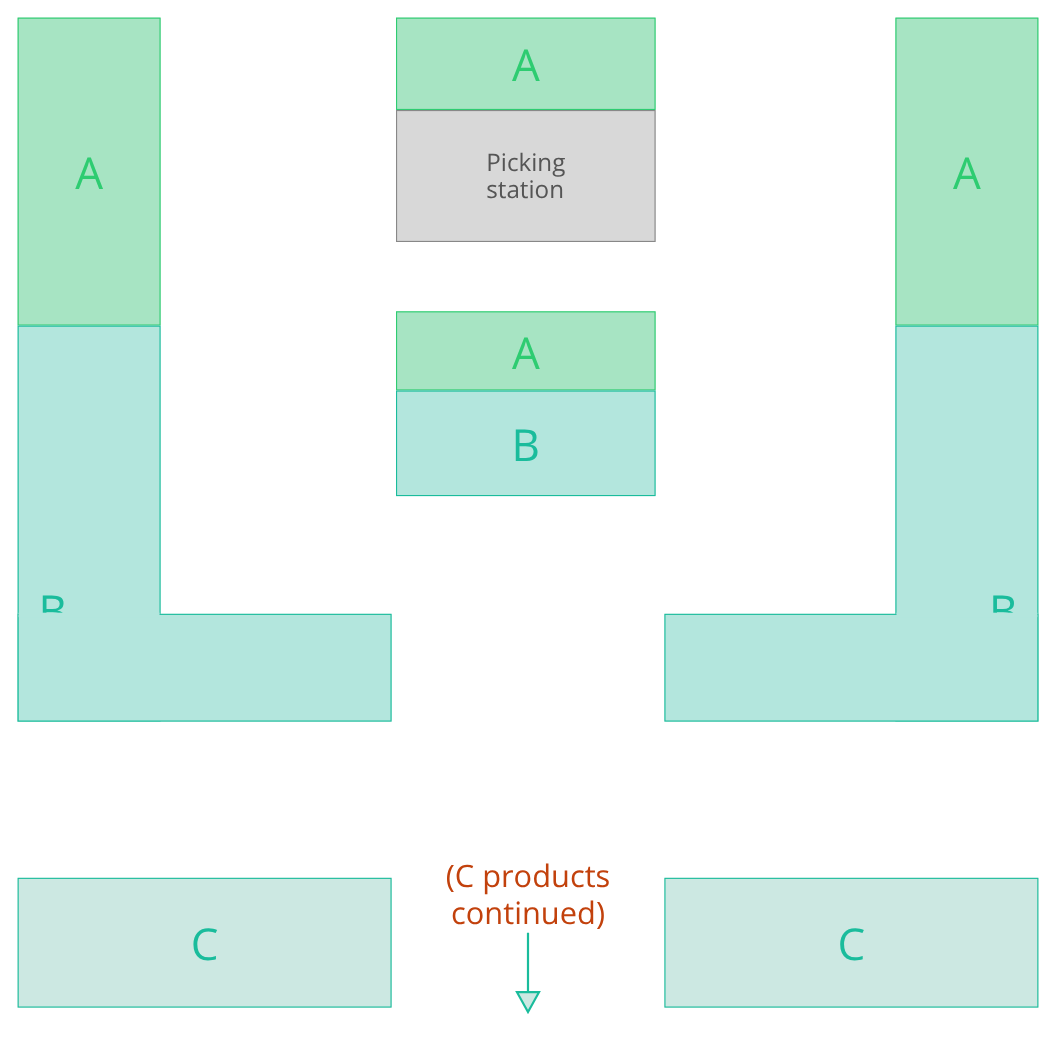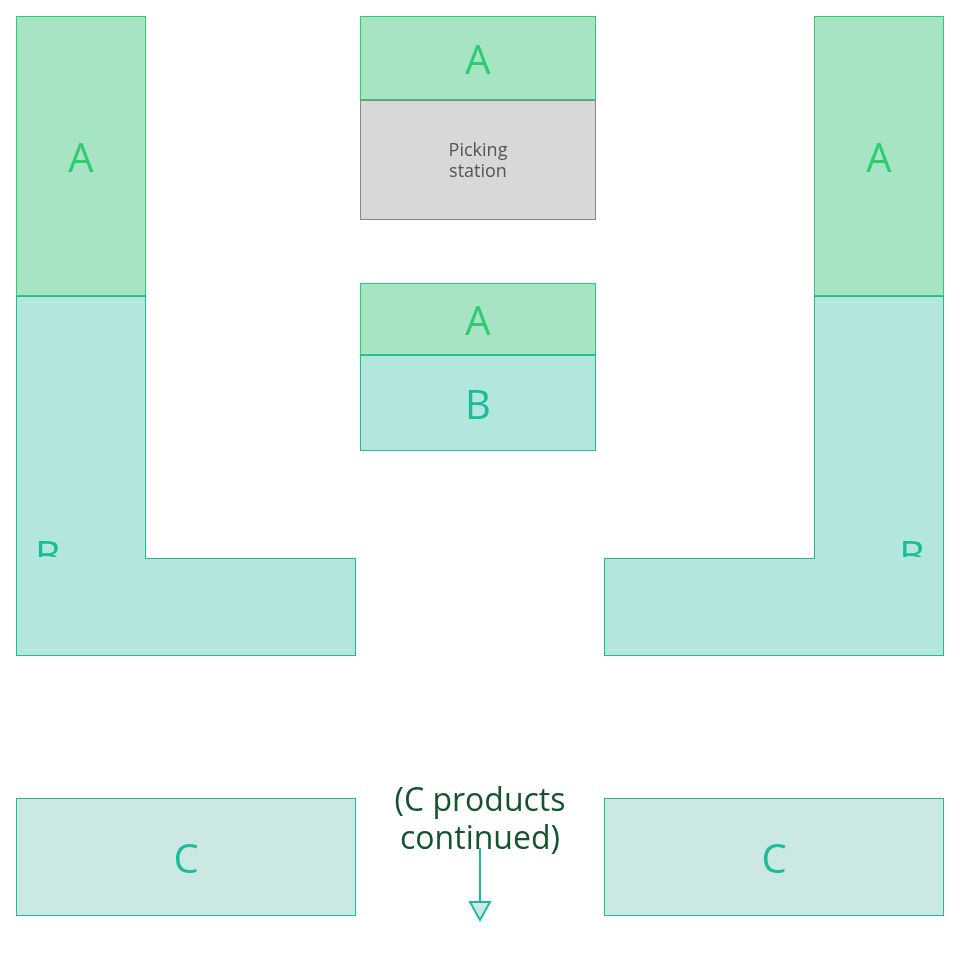--- a/index.html
+++ b/index.html
@@ -3,24 +3,24 @@
 <meta charset="utf-8">
 <style>
   html,body{margin:0;padding:0;width:960px;height:960px;background:#fff;
     font-family:"Open Sans","Helvetica Neue",Arial,sans-serif;}
   .stage{position:relative;width:960px;height:960px;}
   .box{position:absolute;box-sizing:border-box;display:flex;
     align-items:center;justify-content:center;}
   .zone-a{background:#a7e4c3;border:1px solid #2ecc71;color:#2ecc71;}
   .zone-b{background:#b3e6dd;border:1px solid #1abc9c;color:#1abc9c;}
   .zone-c{background:#cce8e2;border:1px solid #1abc9c;color:#1abc9c;}
-  .station{background:#d8d8d8;border:1px solid #888;color:#555;font-size:18px;
-    line-height:1.15;text-align:center;}
+  .station{background:#d8d8d8;border:1px solid #888;color:#555;font-size:22px;
+    line-height:1.15;text-align:left;}
   .big-letter{font-size:40px;font-weight:400;}
-  .caption{position:absolute;color:#14532d;font-size:32px;text-align:center;
+  .caption{position:absolute;color:#c2410c;font-size:28px;text-align:center;
     line-height:1.2;}
   .arrow{position:absolute;}
   .arrow svg{display:block;}
   
   .seam{position:absolute;background:#b3e6dd;}
 </style>
 </head>
 <body>
 
 <div class="stage">

